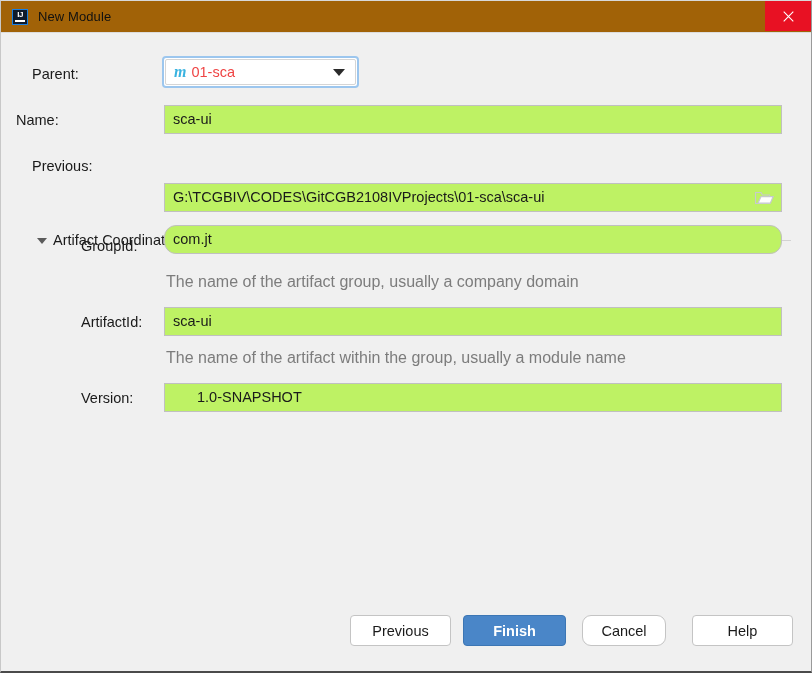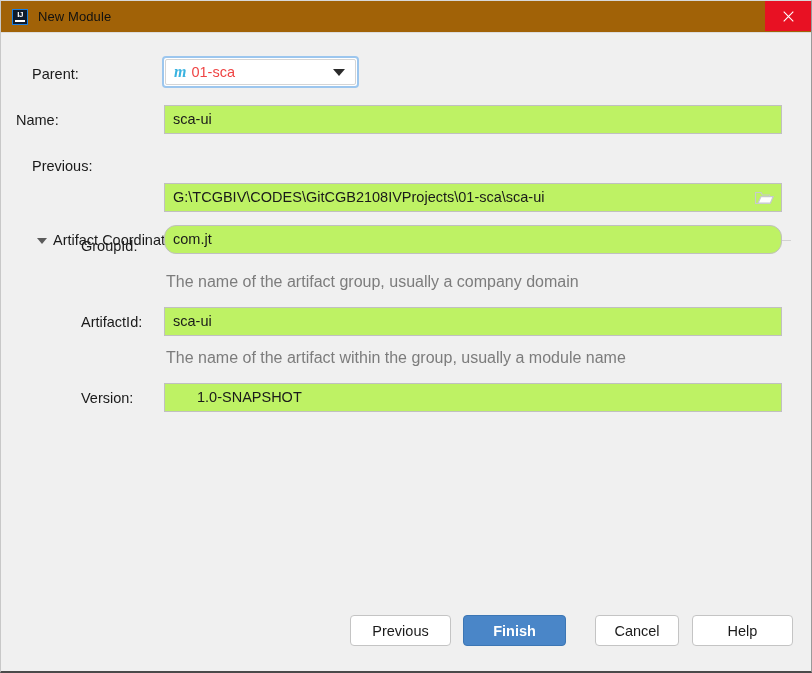--- a/index.html
+++ b/index.html
@@ -324,18 +324,18 @@
     <div class="lbl" style="left:80px; top:274px;">ArtifactId:</div>
     <div class="field" style="left:163px; top:274px; width:618px;">sca-ui</div>
     <div class="hint" style="left:165px; top:316px;">The name of the artifact within the group, usually a module name</div>
 
     <div class="lbl" style="left:80px; top:350px;">Version:</div>
     <div class="field" style="left:163px; top:350px; width:618px;padding-left:32px;">1.0-SNAPSHOT</div>
 
     <div class="btnbar">
       <div class="btn" style="left:349px; width:101px;">Previous</div>
       <div class="btn primary" style="left:462px; width:103px;">Finish</div>
-      <div class="btn" style="left:594px; width:84px;">Cancel</div>
+      <div class="btn" style="left:581px; width:84px;border-radius:9px;">Cancel</div>
       <div class="btn" style="left:691px; width:101px;">Help</div>
     </div>
 
   </div>
 </div>
 
 </body></html>

